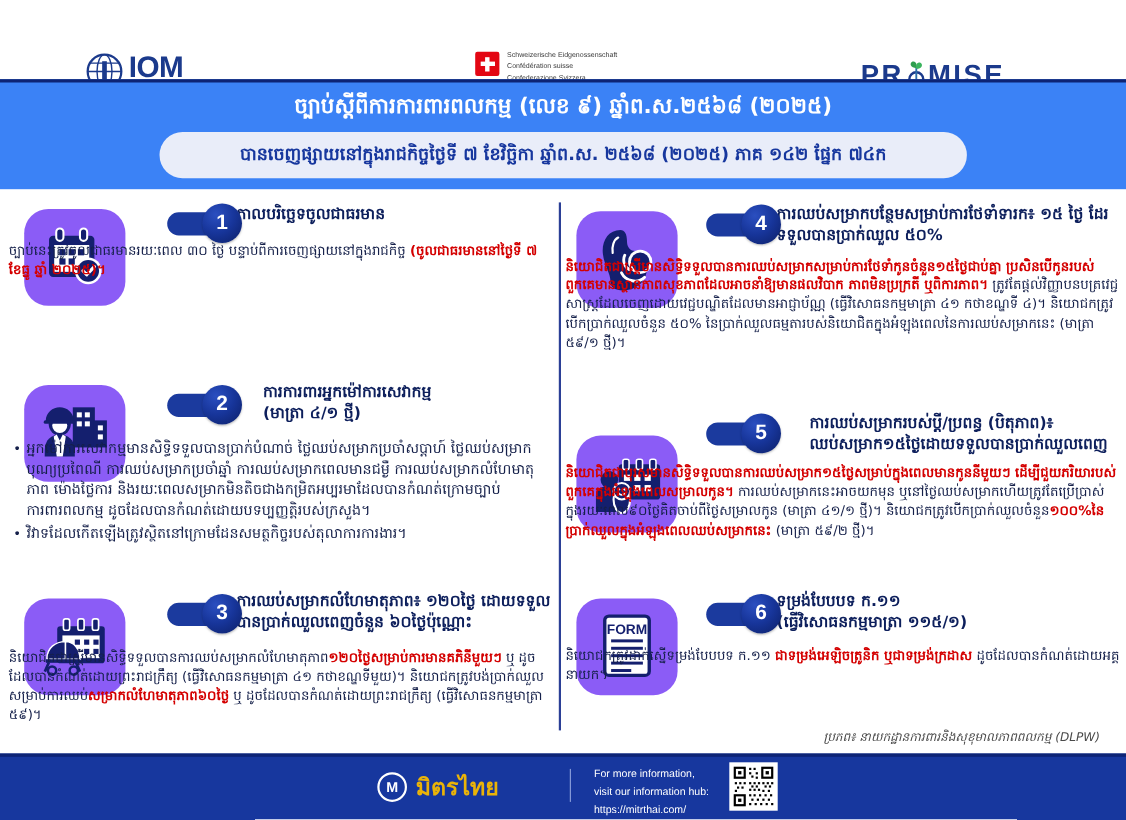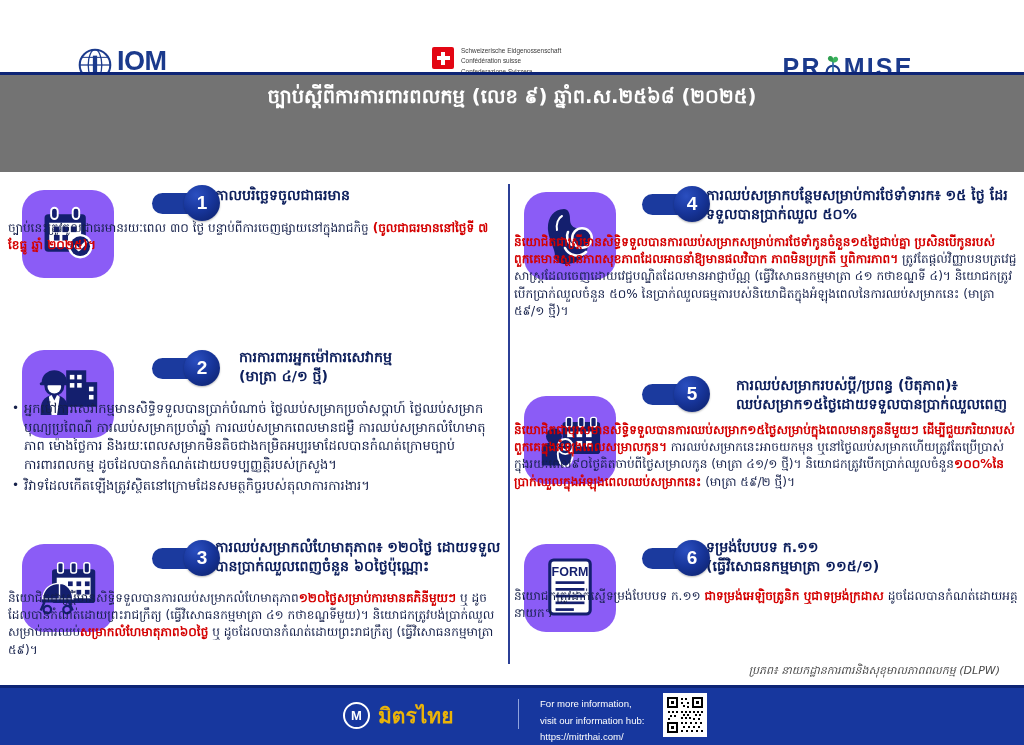--- a/index.html
+++ b/index.html
@@ -51,21 +51,21 @@
   }
   .promise-o { display: inline-block; position: relative; width: 22px; }
   .promise-sub {
     font-size: 4.6px; color: #2a3f77; letter-spacing: 0.25px; line-height: 1.45;
     margin-top: 4px; font-family: "Liberation Sans", sans-serif;
   }
 
   
   .titleband {
     position: absolute; left: 0; top: 72px; width: 1024px; height: 128px;
-    background: #737373;
+    background: #3b82f6;
   }
   .titleband .rule { position:absolute; left:0; top:0; width:100%; height:3px; background:#0d2475; }
   .main-title {
     position: absolute; left: 0; top: 12px; width: 1024px; text-align: center;
     color: #ffffff; font-size: 19.5px; font-weight: bold;
     font-family: "DejaVu Sans", sans-serif;
   }
   .subtitle-pill {
     position: absolute; left: 145px; top: 48px; width: 734px; height: 42px;
     background: #e9edf9; border-radius: 21px;
@@ -205,20 +205,23 @@
       <div class="promise-sub">
         <div>POVERTY REDUCTION THROUGH SAFE MIGRATION,</div>
         <div>SKILLS DEVELOPMENT AND ENHANCED JOB PLACEMENT</div>
       </div>
     </div>
   </div>
 
   <div class="titleband">
     <div class="rule"></div>
     <div class="main-title">ច្បាប់ស្ដីពីការការពារពលកម្ម (លេខ ៩) ឆ្នាំព.ស.២៥៦៨ (២០២៥)</div>
+    <div class="subtitle-pill">
+      <span>បានចេញផ្សាយនៅក្នុងរាជកិច្ចថ្ងៃទី ៧ ខែវិច្ឆិកា ឆ្នាំព.ស. ២៥៦៨ (២០២៥) ភាគ ១៤២ ផ្នែក ៧៤ក</span>
+    </div>
   </div>
 
   <div class="body-area">
     <div class="divider"></div>
 
     <div class="col-left">
 
       <div class="section">
         <div class="icon-tile" style="left:22px; top:18px;">
           <svg width="60" height="60" viewBox="0 0 64 64">

